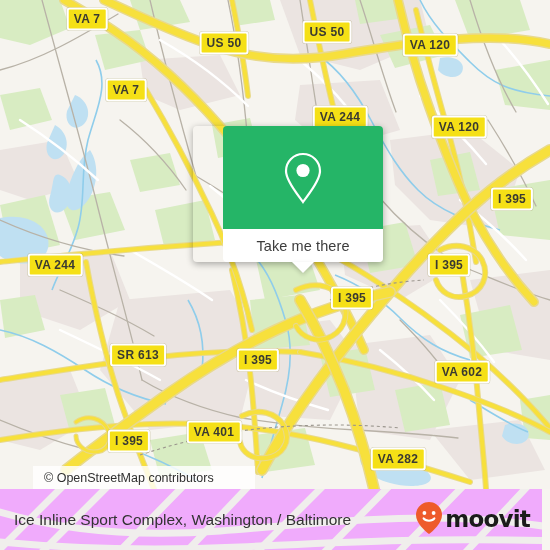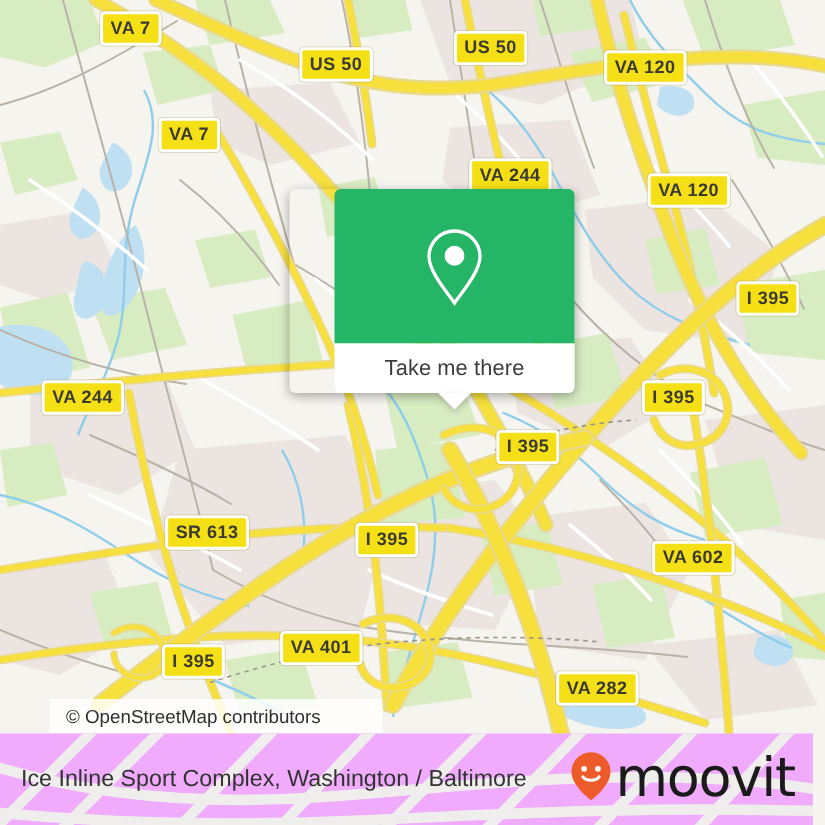--- a/index.html
+++ b/index.html
@@ -154,22 +154,22 @@
     position: absolute;
     right: 12px;
     top: 50%;
     transform: translateY(-50%);
     display: flex;
     align-items: center;
     z-index: 2;
   }
   #brand-wordmark {
     color: #1b1b1b;
-    font-size: 36px;
-    font-weight: normal;
+    font-size: 23px;
+    font-weight: bold;
     letter-spacing: -0.8px;
     line-height: 1;
     margin-left: 1px;
     font-family: "DejaVu Sans", sans-serif;
   }
 </style>
 </head>
 <body>
 
 <div id="app">

